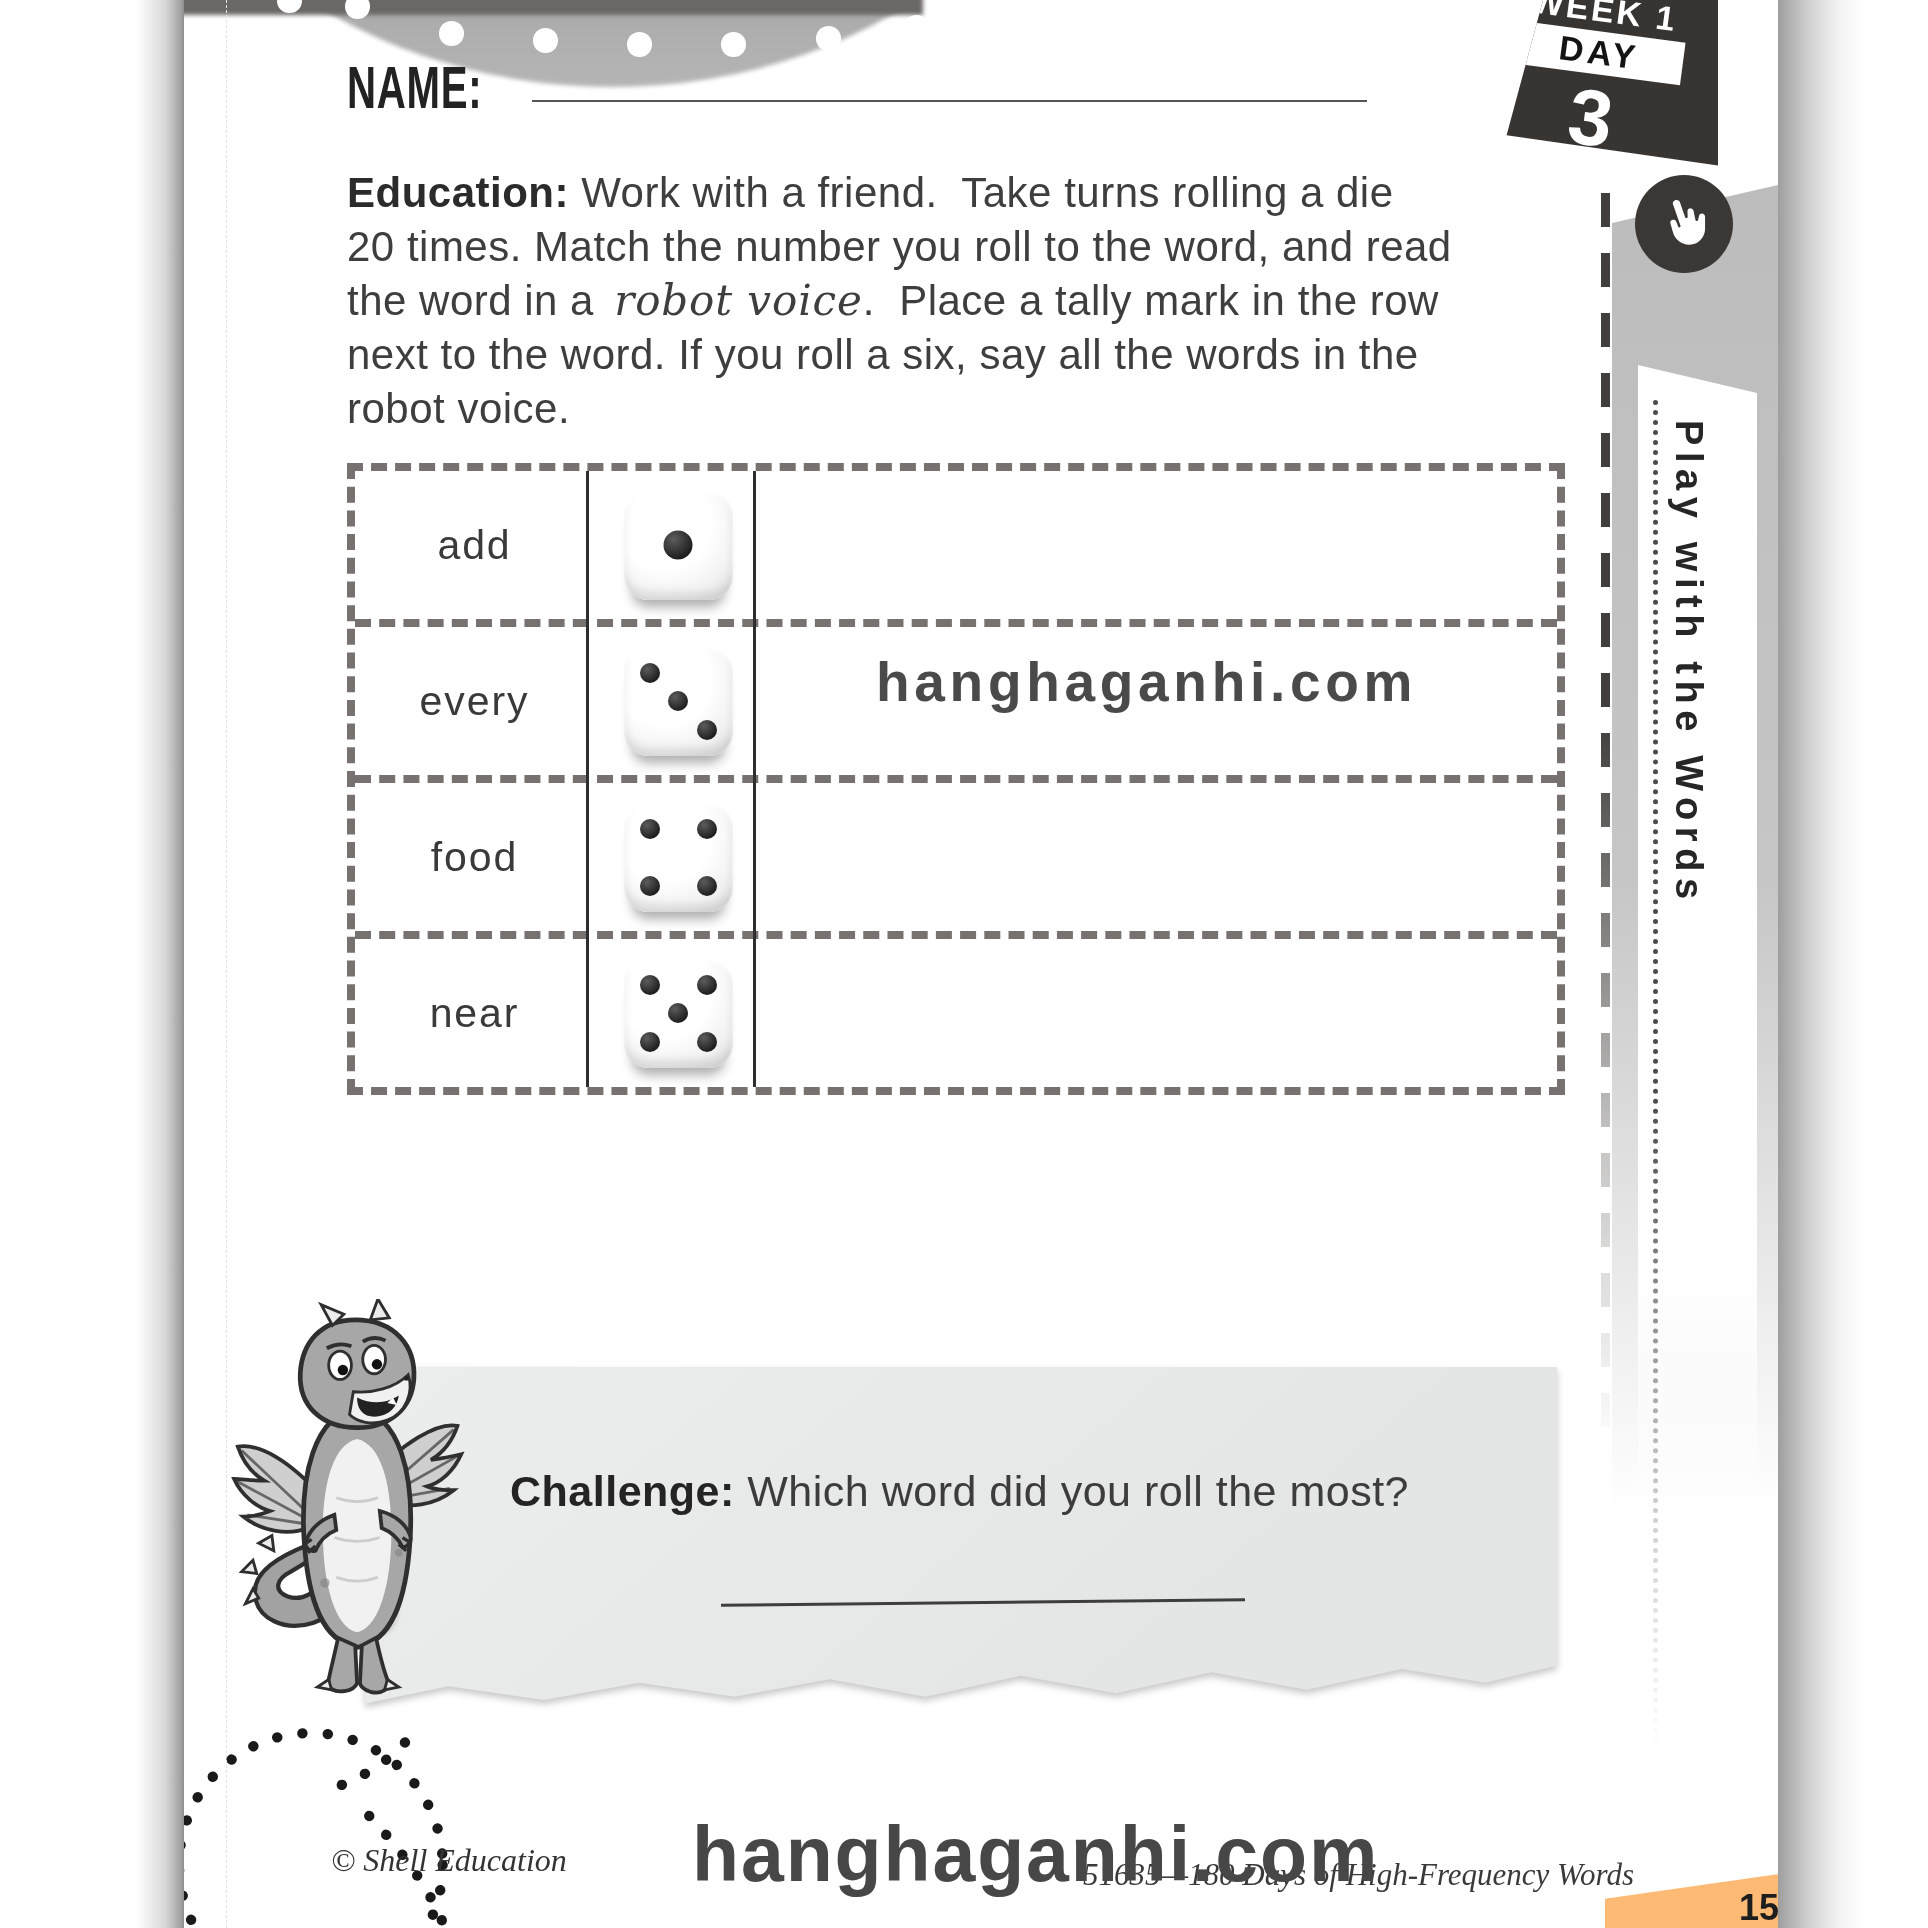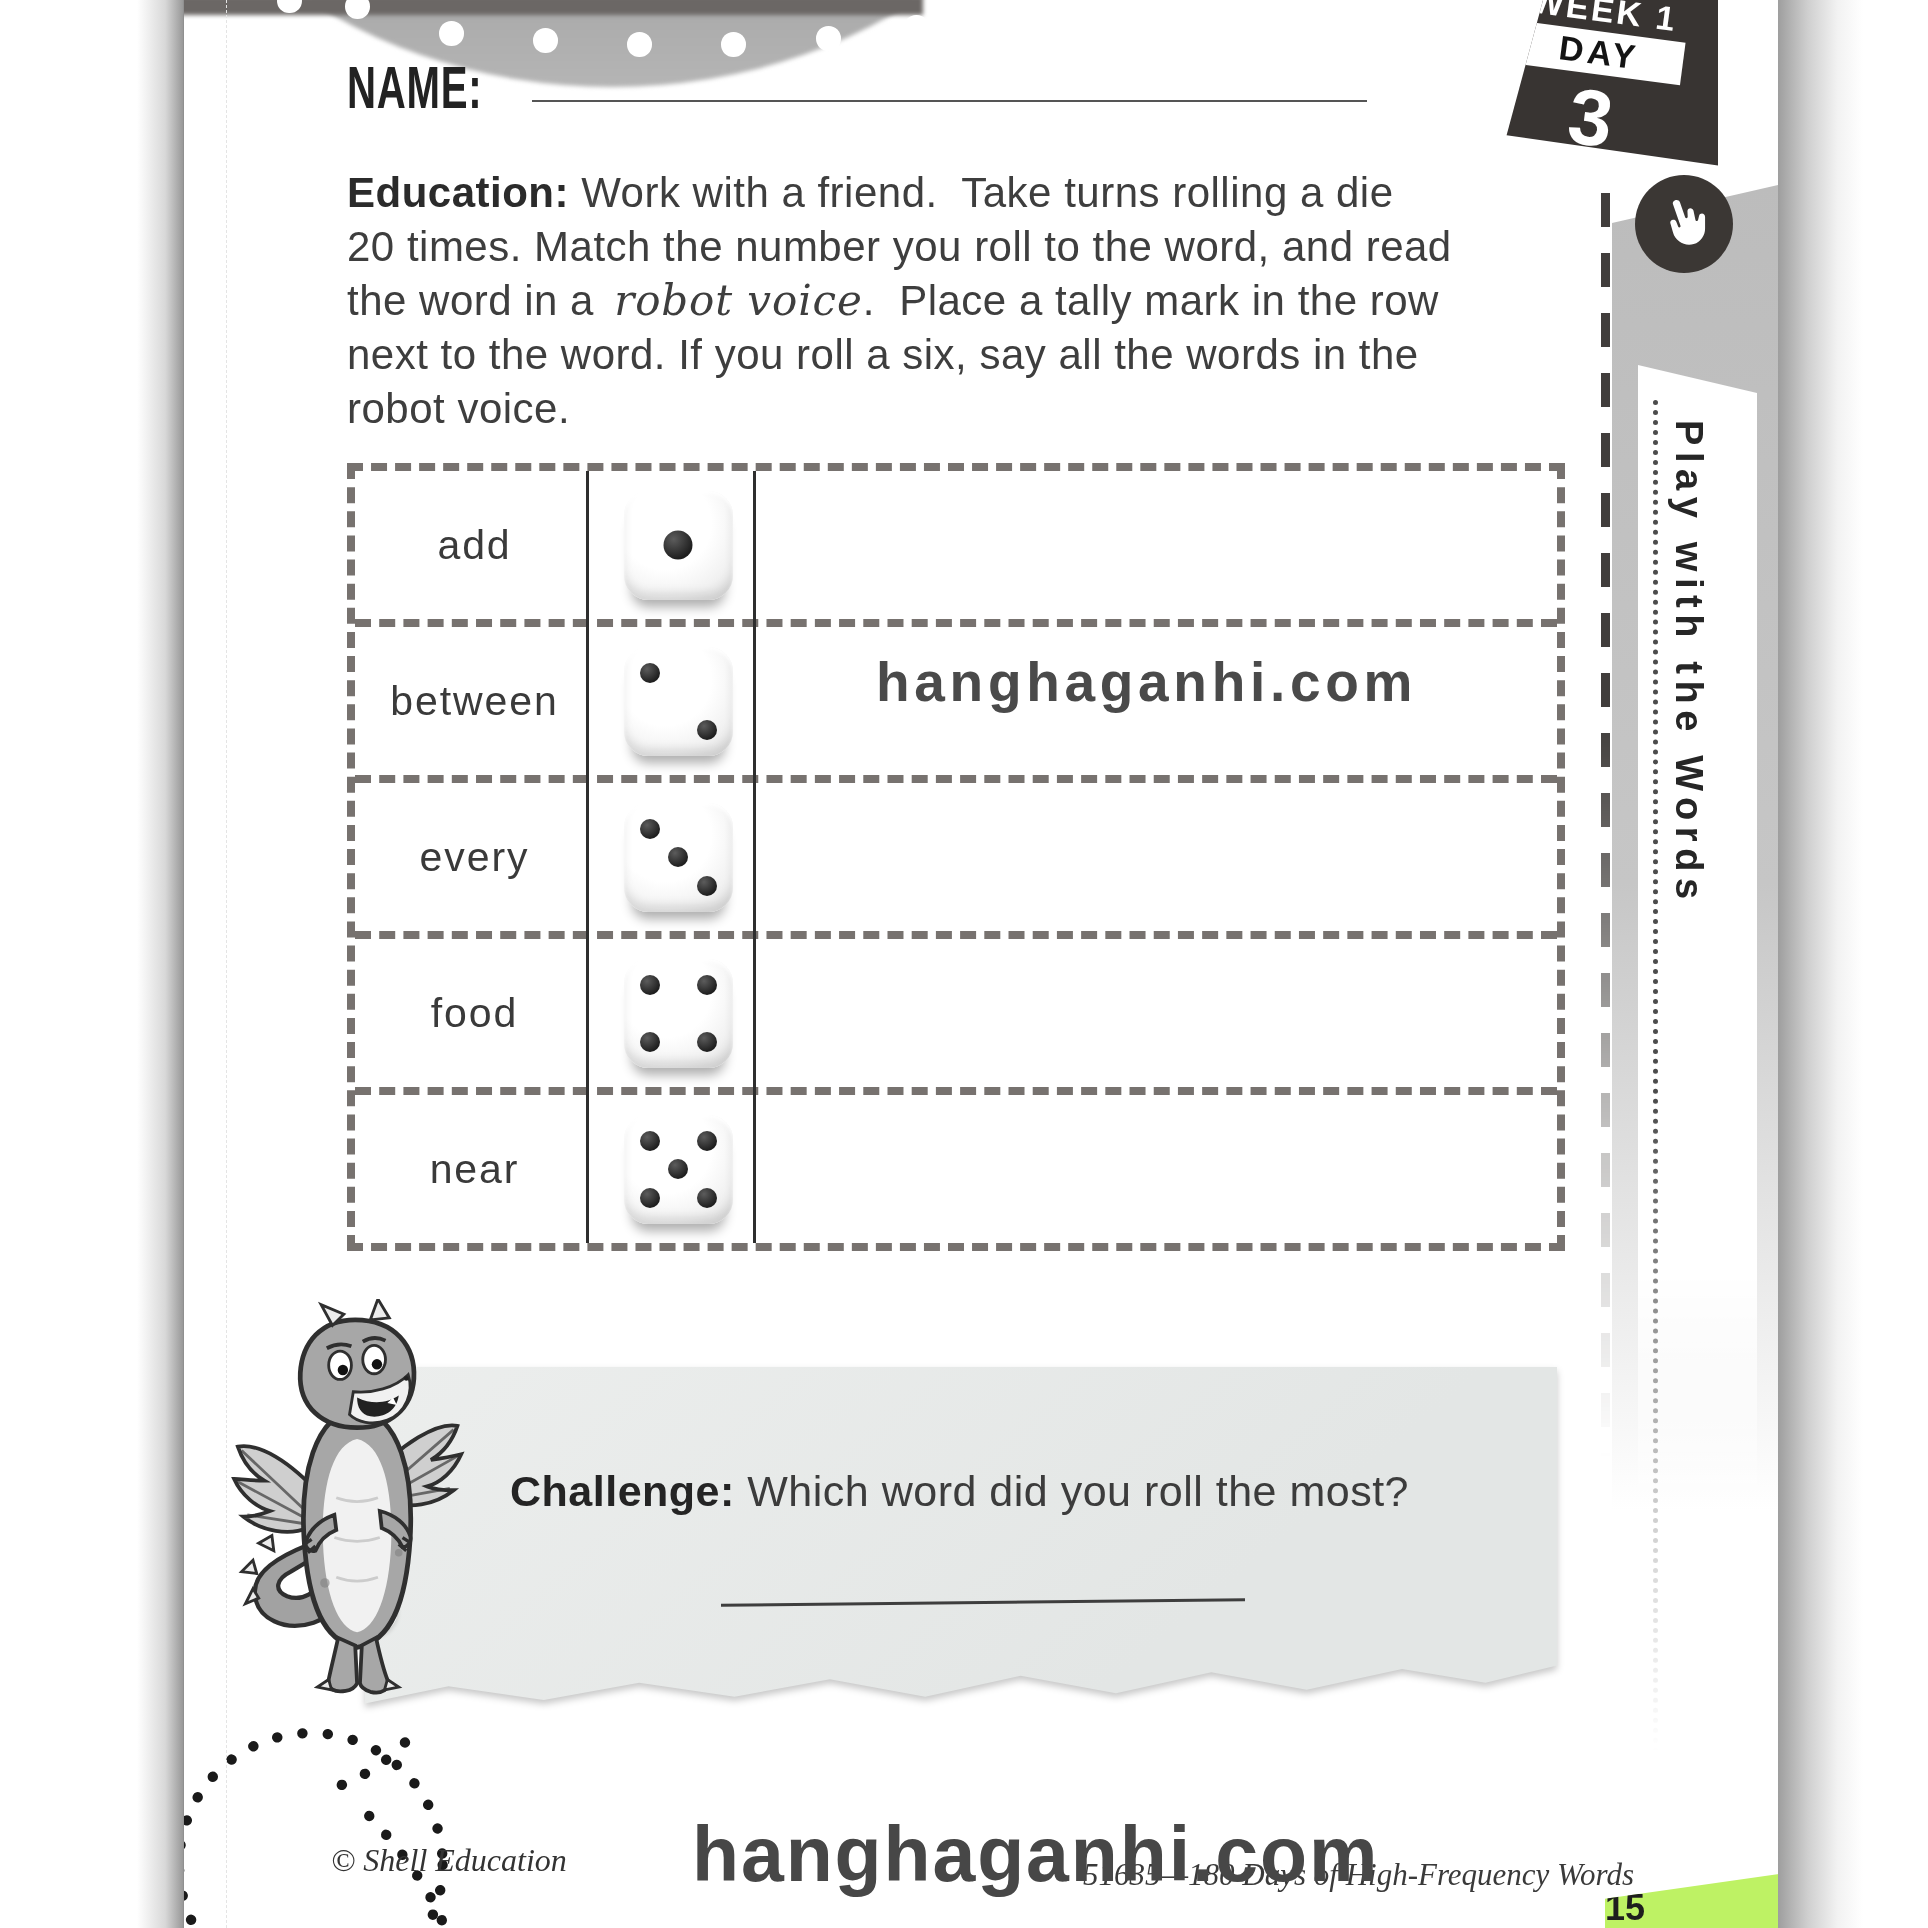--- a/index.html
+++ b/index.html
@@ -108,22 +108,22 @@
 
   
   .dragon{position:absolute;left:213px;top:1299px;width:256px;height:407px;z-index:4;}
   .trail{position:absolute;left:132px;top:1507px;width:546px;height:422px;z-index:2;}
 
   
   .foot-copy{position:absolute;left:331px;top:1842px;z-index:4;font-family:"Liberation Serif",serif;
     font-style:italic;font-size:32px;color:#333;}
   .foot-edition{position:absolute;left:1083px;top:1857px;z-index:4;font-family:"Liberation Serif",serif;
     font-style:italic;font-size:31px;color:#3a3a3a;white-space:nowrap;}
-  .page-tab{position:absolute;left:1605px;top:1874px;width:174px;height:55px;background:#bef264;z-index:5;
-    clip-path:polygon(0 45%,100% 0,100% 100%,0 100%);display:flex;align-items:flex-end;justify-content:flex-start;}
+  .page-tab{position:absolute;left:1605px;top:1874px;width:174px;height:55px;background:#fdba74;z-index:5;
+    clip-path:polygon(0 45%,100% 0,100% 100%,0 100%);display:flex;align-items:flex-end;justify-content:flex-end;}
   .page-tab span{font-size:36px;font-weight:700;color:#1e1e1e;line-height:43px;}
 </style>
 </head>
 <body>
 
 <div id="stage">
 
   <div class="banner">
     <div class="banner-ellipse"></div>
     <div class="banner-strip"></div>
@@ -171,32 +171,20 @@
   <div class="wtable">
     <div class="vline v1"></div>
     <div class="vline v2"></div>
   <div class="trow">
       <div class="cell word">
         <span>add</span>
       </div>
       <div class="cell diecell">
         <span class="die one">
             <span class="pip c"></span>
-          </span>
-      </div>
-      <div class="cell tally"></div>
-    </div>
-      <div class="trow">
-      <div class="cell word">
-        <span>between</span>
-      </div>
-      <div class="cell diecell">
-        <span class="die">
-            <span class="pip tl"></span>
-            <span class="pip br"></span>
           </span>
       </div>
       <div class="cell tally"></div>
     </div>
       <div class="trow">
       <div class="cell word">
         <span>every</span>
       </div>
       <div class="cell diecell">
         <span class="die">

